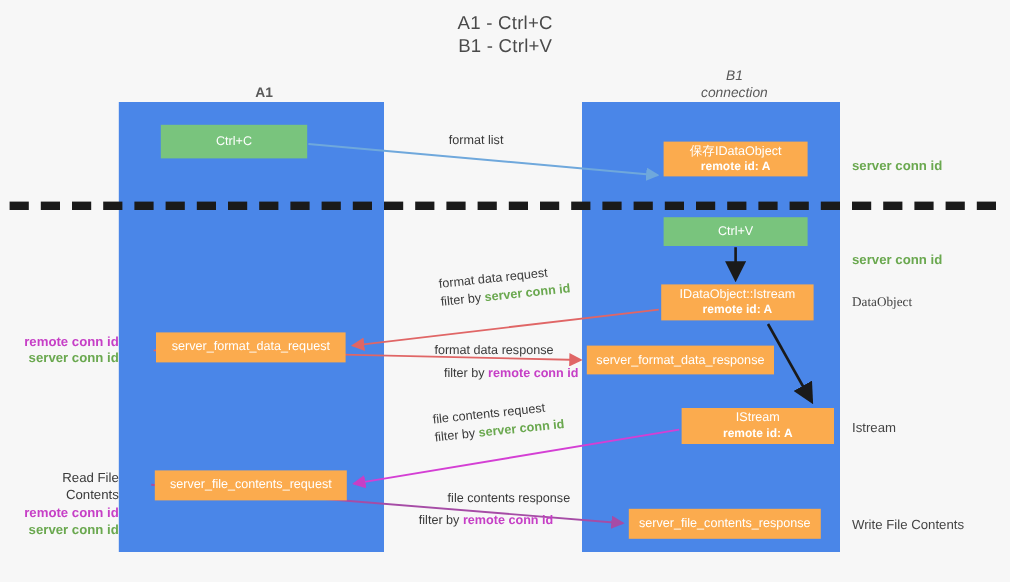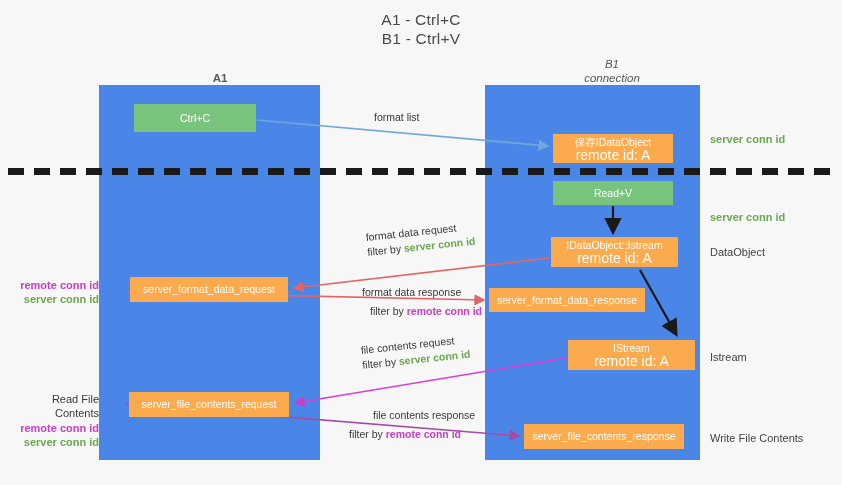--- a/index.html
+++ b/index.html
@@ -60,42 +60,42 @@
     align-items: center;
     justify-content: center;
     color: #ffffff;
     font-size: 10.5px;
     line-height: 13px;
     text-align: left;
     padding: 2px 4px;
   }
   .node.green { background: #79c47d; }
   .node.orange { background: #fbab4e; }
-  .node .l2 { font-size: 14px; }
+  .node .l2 { font-size: 10px; font-weight: bold; }
 
   #node-ctrl-c { left: 134px; top: 104px; width: 122px; height: 28px; }
-  #node-idataobject { left: 553px; top: 134px; width: 120px; height: 29px; }
+  #node-idataobject { left: 553px; top: 118px; width: 120px; height: 29px; }
   #node-ctrl-v { left: 553px; top: 181px; width: 120px; height: 24px; }
   #node-getdata { left: 551px; top: 237px; width: 127px; height: 30px; }
   #node-istream { left: 568px; top: 340px; width: 127px; height: 30px; }
   #node-fmt-req { left: 130px; top: 277px; width: 158px; height: 25px; }
   #node-fmt-res { left: 489px; top: 288px; width: 156px; height: 24px; }
   #node-file-req { left: 129px; top: 392px; width: 160px; height: 25px; }
   #node-file-res { left: 524px; top: 424px; width: 160px; height: 25px; }
 
   
   .right-note {
     font-size: 11px;
     color: #444;
     line-height: 14px;
   }
   .right-note.green-txt { color: #6aa84f; font-weight: bold; }
   #note-conn-1 { left: 710px; top: 132px; }
   #note-conn-2 { left: 710px; top: 210px; }
-  #note-dataobject { left: 710px; top: 245px; }
+  #note-dataobject { left: 710px; top: 245px; font-family: Liberation Serif, serif; }
   #note-istream { left: 710px; top: 350px; }
   #note-write { left: 710px; top: 431px; text-align: right; }
 
   
   .left-note { font-size: 11px; line-height: 14px; }
   .left-note .remote { color: #c63fc6; font-weight: bold; }
   .left-note .server { color: #6aa84f; font-weight: bold; }
   .left-note .plain { color: #3a3a3a; }
   #left-note-1 { left: 7px; top: 278px; width: 92px; text-align: right; }
   #left-note-2 { left: 7px; top: 392px; width: 92px; text-align: right; }
@@ -233,21 +233,21 @@
   <div id="node-ctrl-c" class="abs node green">
     <div>Ctrl+C</div>
   </div>
 
   <div id="node-idataobject" class="abs node orange">
     <div>保存IDataObject</div>
     <div class="l2">remote id: A</div>
   </div>
 
   <div id="node-ctrl-v" class="abs node green">
-    <div>Read+V</div>
+    <div>Ctrl+V</div>
   </div>
 
   <div id="node-getdata" class="abs node orange">
     <div>IDataObject::Istream</div>
     <div class="l2">remote id: A</div>
   </div>
 
   <div id="node-istream" class="abs node orange">
     <div>IStream</div>
     <div class="l2">remote id: A</div>

